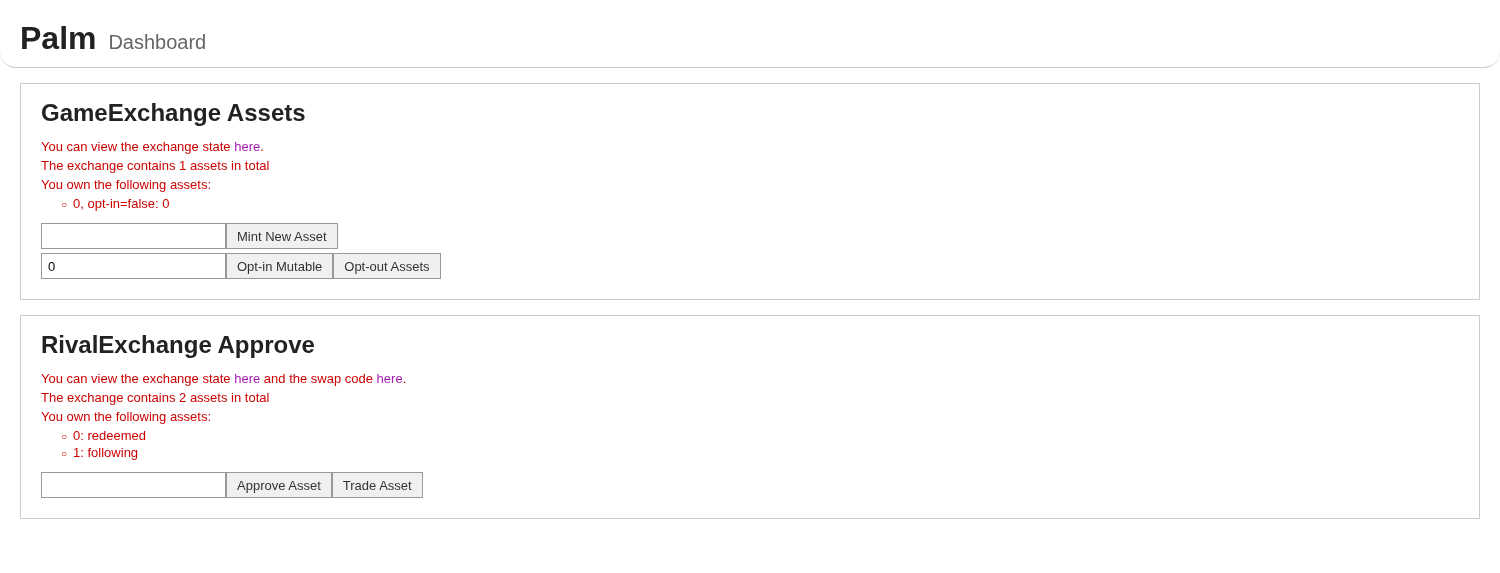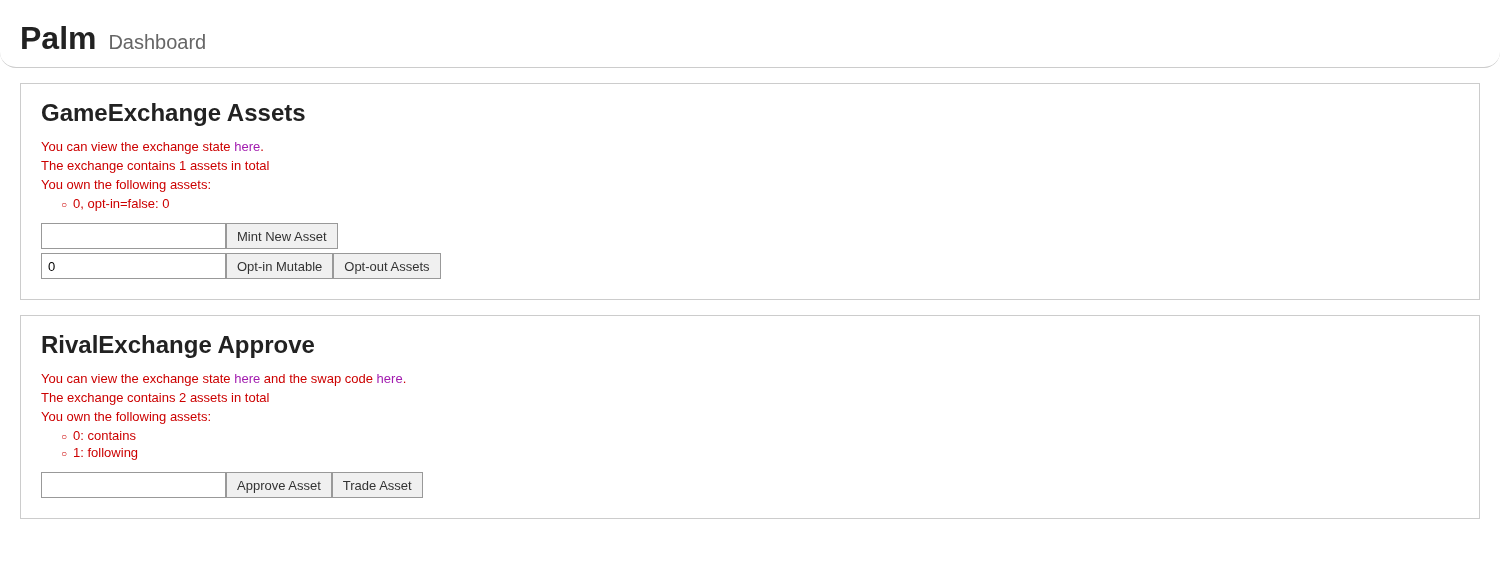--- a/index.html
+++ b/index.html
@@ -150,21 +150,21 @@
   <div class="card">
     <div class="card-title">RivalExchange Approve</div>
 
     <p class="info-text">
       <span>You can view the exchange state </span><a href="#">here</a><span> and the swap code </span><a href="#">here</a><span>.</span>
     </p>
     <p class="info-text">The exchange contains 2 assets in total</p>
     <p class="info-text">You own the following assets:</p>
 
     <ul class="assets-list">
-    <li>0: contains</li>
+    <li>0: redeemed</li>
         <li>1: following</li>
       </ul>
 
     <div class="action-row">
       <input type="text" class="text-input" style="">
       <button class="btn">Approve Asset</button>
       <button class="btn">Trade Asset</button>
     </div>
   </div>
 

